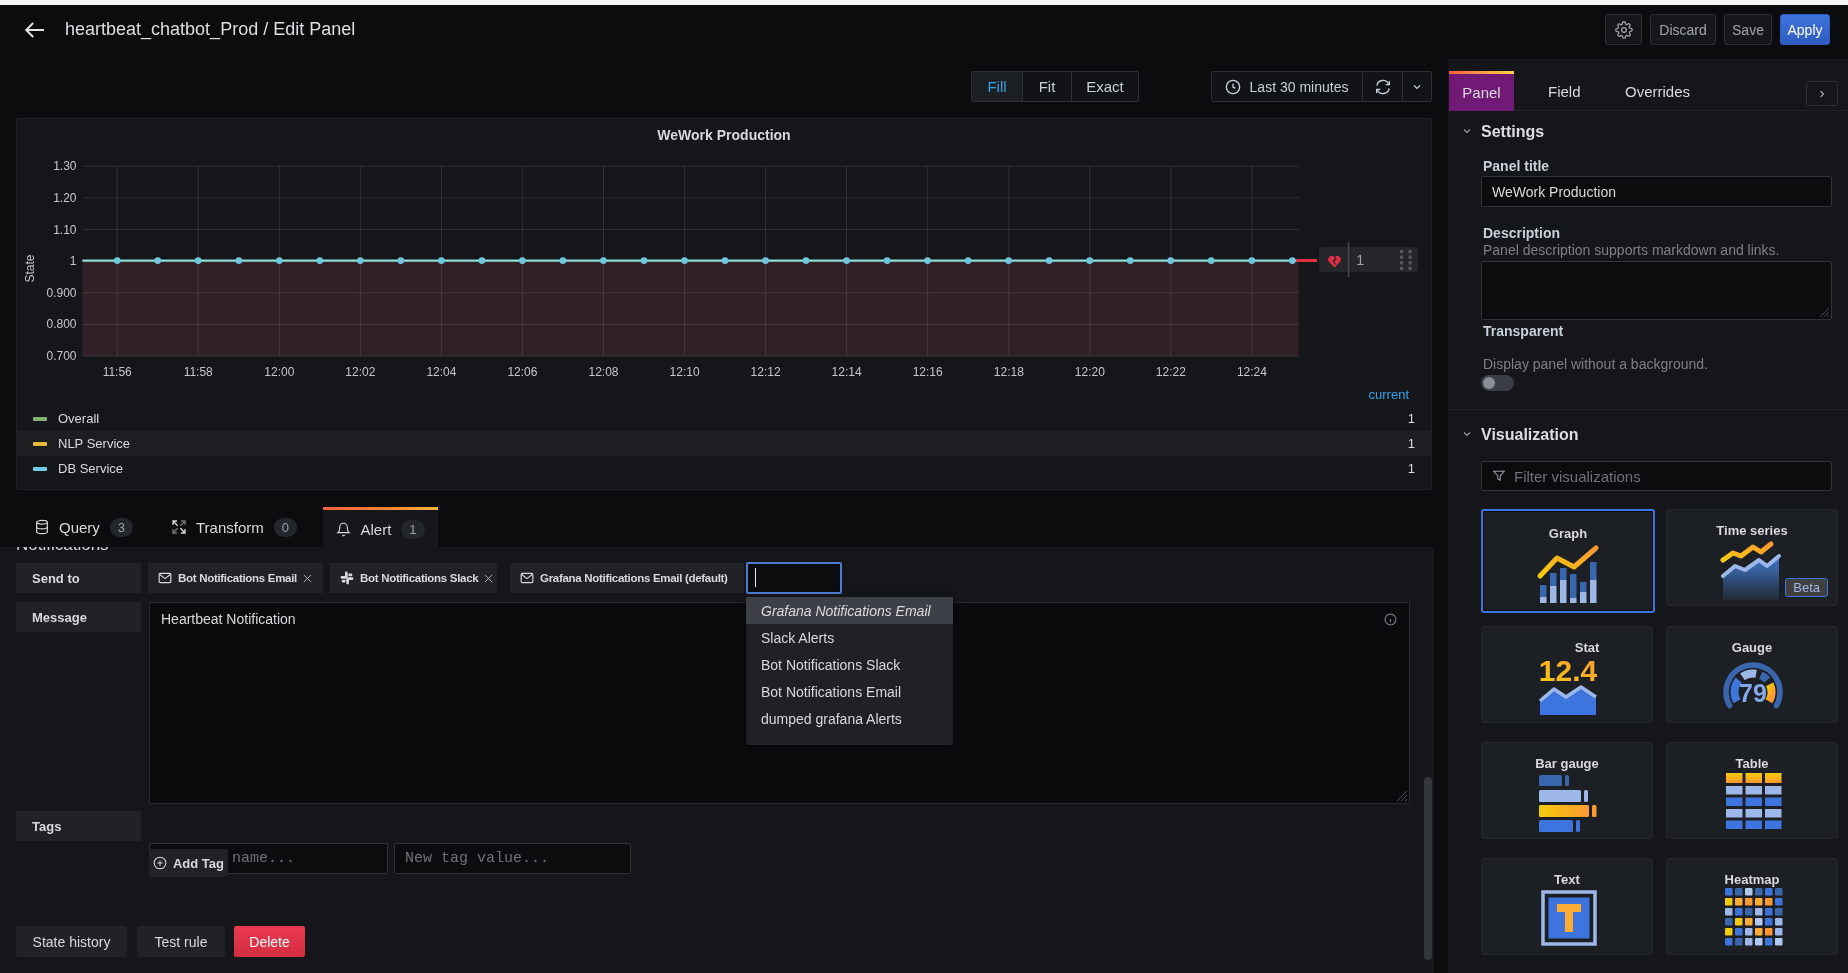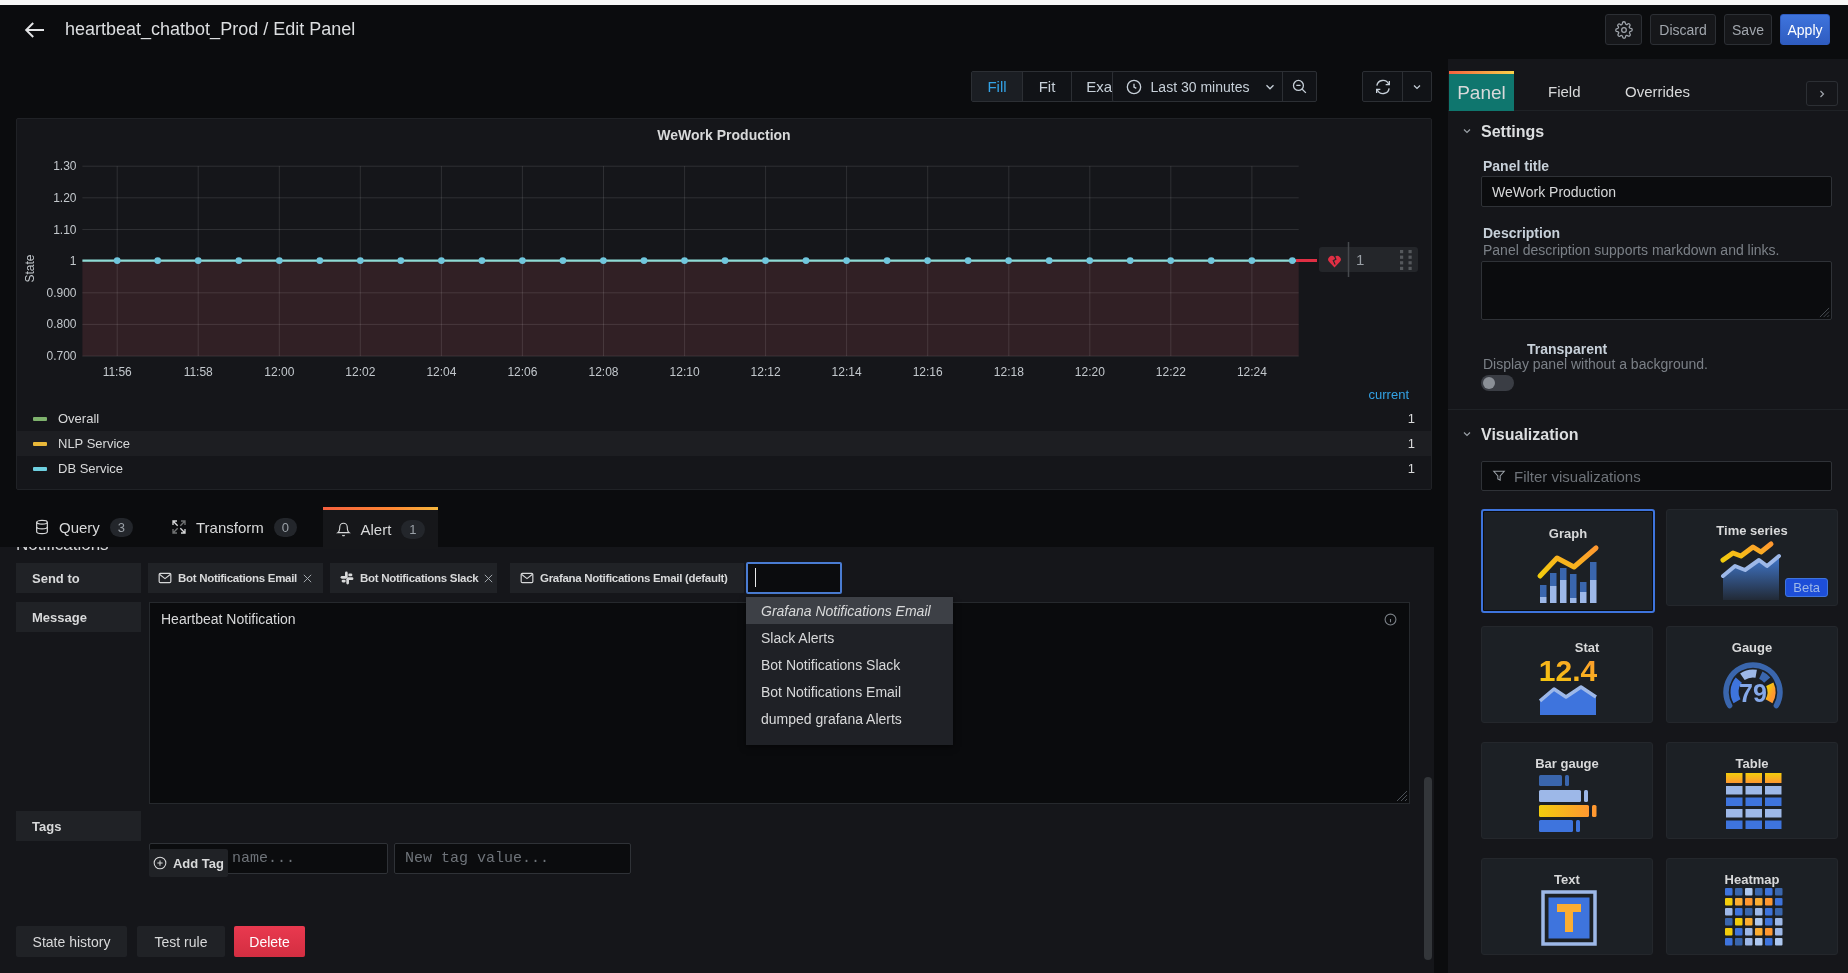--- a/index.html
+++ b/index.html
@@ -58,21 +58,21 @@
   <div class="topbtn" id="applybtn" style="left:1780px;width:50px;">Apply</div>
 
   <div class="abs" id="leftpane"></div>
   <div class="abs" id="lowerpane"></div>
 
   <div class="tgroup" style="left:971px;width:168px;">
     <div class="tseg" style="width:51px;color:#33a2e5;background:#1b1e23;">Fill</div>
     <div class="tseg" style="width:49px;">Fit</div>
     <div class="tseg" style="flex:1;">Exact</div>
   </div>
-  <div class="tgroup" style="left:1112px;width:205px;padding-left:8px;">
+  <div class="tgroup" style="left:1211px;width:205px;padding-left:8px;">
     <div class="tseg" style="flex:1;">
       <svg width="16" height="16" viewBox="0 0 24 24" fill="none" stroke="#c7d0d9" stroke-width="2" style="margin-right:9px;">
           <circle cx="12" cy="12" r="10"></circle>
           <path d="M12 7v5l3.5 2"></path>
         </svg>
       <span style="font-size:14px;">Last 30 minutes</span>
       <svg width="14" height="14" viewBox="0 0 24 24" fill="none" stroke="#c7d0d9" stroke-width="2.2" style="margin-left:14px;">
           <path d="M6 9l6 6 6-6"></path>
         </svg>
     </div>
@@ -298,21 +298,21 @@
 
   <div class="bbtn" style="left:16px;width:111px;">State history</div>
   <div class="bbtn" style="left:137px;width:88px;">Test rule</div>
   <div class="bbtn" style="left:234px;width:71px;background:linear-gradient(180deg,#e9394f,#d32e41);color:#fff;">Delete</div>
 
   <div class="abs" style="left:1424px;top:777px;width:8px;height:183px;background:#33363a;border-radius:4px;"></div>
 
   <div class="abs" id="sidebar">
 
     <div class="abs" style="left:0;top:12px;width:400px;height:40px;border-bottom:1px solid #1f2226;"></div>
-    <div class="abs" style="left:1px;top:12px;width:65px;height:40px;background:#0f766e;border-top:3px solid;border-image:linear-gradient(90deg,#f55f3e,#fad34a) 1;display:flex;align-items:center;justify-content:center;font-size:19px;color:#d8d9da;">Panel</div>
+    <div class="abs" style="left:1px;top:12px;width:65px;height:40px;background:#701a75;border-top:3px solid;border-image:linear-gradient(90deg,#f55f3e,#fad34a) 1;display:flex;align-items:center;justify-content:center;font-size:15px;color:#d8d9da;">Panel</div>
     <div class="stab" style="left:100px;top:12px;height:40px;">Field</div>
     <div class="stab" style="left:177px;top:12px;height:40px;">Overrides</div>
     <div class="abs" style="left:358px;top:22px;width:32px;height:25px;border:1px solid #2c2f34;border-radius:3px;display:flex;align-items:center;justify-content:center;">
       <svg width="12" height="12" viewBox="0 0 24 24" fill="none" stroke="#a1a6ad" stroke-width="2.4">
           <path d="M9 6l6 6-6 6"></path>
         </svg>
     </div>
 
     <svg class="abs" style="left:13px;top:66px;" width="12" height="12" viewBox="0 0 24 24" fill="none" stroke="#9aa0a7" stroke-width="2.4">
         <path d="M6 9l6 6 6-6"></path>
@@ -320,21 +320,21 @@
     <div class="abs seclabel" style="left:33px;top:64px;">Settings</div>
     <div class="abs sublabel" style="left:35px;top:99px;">Panel title</div>
     <div class="ginput abs" style="left:33px;top:117px;width:351px;height:31px;display:flex;align-items:center;font-size:14px;">WeWork Production</div>
     <div class="abs sublabel" style="left:35px;top:166px;">Description</div>
     <div class="abs graytext" style="left:35px;top:183px;">Panel description supports markdown and links.</div>
     <div class="abs" style="left:33px;top:202px;width:351px;height:59px;background:#0b0c0e;border:1px solid #2f3237;border-radius:2px;">
       <svg style="position:absolute;right:1px;bottom:1px;" width="11" height="11" viewBox="0 0 12 12" stroke="#4c5157" stroke-width="1">
           <path d="M11 1L1 11M11 5L5 11M11 9L9 11" fill="none"></path>
         </svg>
     </div>
-    <div class="abs sublabel" style="left:35px;top:282px;margin-left:44px;">Transparent</div>
+    <div class="abs sublabel" style="left:35px;top:264px;">Transparent</div>
     <div class="abs graytext" style="left:35px;top:297px;">Display panel without a background.</div>
     <div class="abs" style="left:33px;top:316px;width:33px;height:16px;background:#3a3d44;border-radius:8px;">
       <div style="position:absolute;left:2px;top:2px;width:12px;height:12px;border-radius:50%;background:#8a8f96;"></div>
     </div>
     <div class="abs" style="left:0;top:350px;width:400px;height:1px;background:#1f2226;"></div>
 
     <svg class="abs" style="left:13px;top:369px;" width="12" height="12" viewBox="0 0 24 24" fill="none" stroke="#9aa0a7" stroke-width="2.4">
         <path d="M6 9l6 6 6-6"></path>
       </svg>
     <div class="abs seclabel" style="left:33px;top:367px;">Visualization</div>
@@ -381,21 +381,21 @@
             </linearGradient>
           <linearGradient id="og2" x1="0" y1="1" x2="1" y2="0">
               <stop offset="0" stop-color="#f2cc0c"></stop>
               <stop offset="1" stop-color="#ff9830"></stop>
             </linearGradient>
         </defs>
         <path d="M4 36L16 26l10 4 14-10 8 6 12-10V60H4z" fill="url(#bg1)"></path>
         <path d="M4 36L16 26l10 4 14-10 8 6 12-10" fill="none" stroke="#9db8e8" stroke-width="4" stroke-linecap="round" stroke-linejoin="round"></path>
         <path d="M4 20l10-7 8 3 12-9 8 5 10-8" fill="none" stroke="url(#og2)" stroke-width="5" stroke-linecap="round" stroke-linejoin="round"></path>
       </svg>
-      <div class="abs" style="right:9px;bottom:8px;border:1px solid #3e74dd;border-radius:3px;background:#1d4ed8;color:#9db8e8;font-size:13px;padding:1px 7px;">Beta</div>
+      <div class="abs" style="right:9px;bottom:8px;border:1px solid #3e74dd;border-radius:3px;background:#404040;color:#9db8e8;font-size:13px;padding:1px 7px;">Beta</div>
     </div>
     <div class="vcard" style="left:33px;top:567px;padding-left:20px;">
       <div class="vlabel">Stat</div>
       <svg class="abs" style="left:57px;top:26px;" width="58" height="64" viewBox="0 0 58 64">
         <defs>
             <linearGradient id="og3" x1="0" y1="1" x2="1" y2="0">
               <stop offset="0" stop-color="#f2cc0c"></stop>
               <stop offset="1" stop-color="#ff9830"></stop>
             </linearGradient>
           </defs>

